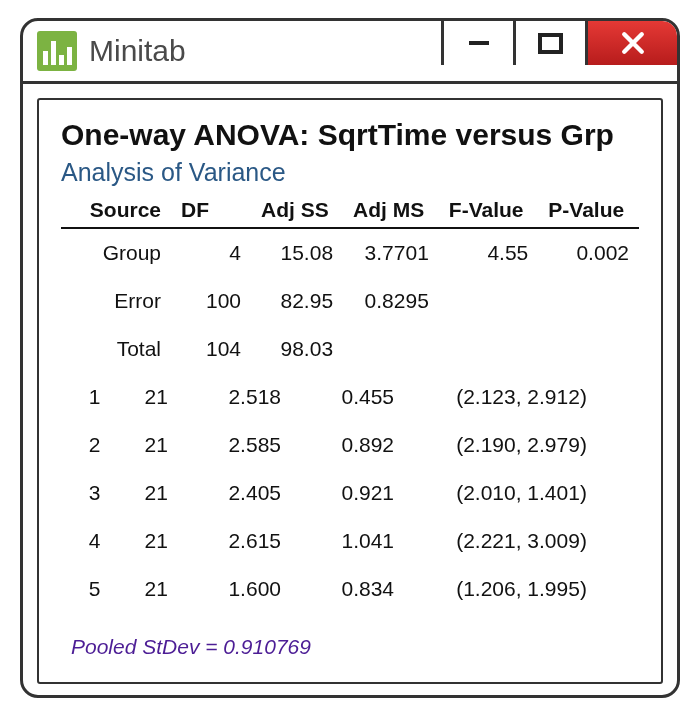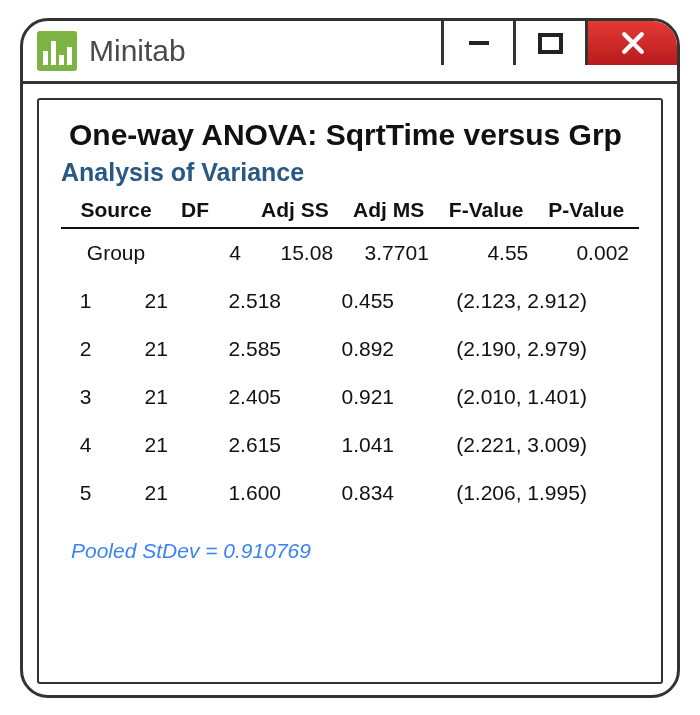--- a/index.html
+++ b/index.html
@@ -1,18 +1,18 @@
 <!DOCTYPE html>
 <html><head>
 <meta charset="utf-8">
 <style>
   html,body{margin:0;padding:0;background:#fff;font-family:"Segoe UI",Arial,sans-serif;}
   .win{
     width:660px;height:680px;margin:18px auto 0 auto;
-    border:3px solid #333;border-radius:28px;background:#fff;
+    border:3px solid #333;border-radius:18px;background:#fff;
     box-sizing:border-box;position:relative;overflow:hidden;
   }
   .titlebar{
     display:flex;align-items:center;height:60px;
     padding:0 0 0 14px;border-bottom:3px solid #333;
   }
   .logo{
     width:40px;height:40px;background:#7cb342;border-radius:3px;
     display:flex;align-items:flex-end;justify-content:center;gap:3px;
     padding:6px 5px;box-sizing:border-box;margin-right:12px;
@@ -32,29 +32,29 @@
     border-top-right-radius:14px;
   }
   .ctrl .dash{width:20px;border-top:4px solid #222;}
   .ctrl .sq{width:17px;height:13px;border:4px solid #222;}
   .ctrl.close svg{width:30px;height:30px;}
   .content{
     margin:14px;border:2px solid #333;border-radius:3px;
     padding:18px 22px 22px 22px;box-sizing:border-box;
     height:calc(100% - 60px - 28px);
   }
-  h1{font-size:30px;font-weight:700;margin:0 0 6px 8px;color:#111;}
-  h2{font-size:25px;font-weight:700;color:#2a5885;margin:4px 0 8px 0;}
+  h1{font-size:30px;font-weight:700;margin:0 0 6px 0;color:#111;}
+  h2{font-size:25px;font-weight:400;color:#2a5885;margin:4px 0 8px 0;}
   table{border-collapse:collapse;font-size:21px;color:#111;width:100%;}
   th{font-weight:700;text-align:left;padding:3px 10px 5px 10px;}
-  th:first-child,td.lcell{text-align:center;}
+  th:first-child,td.lcell{text-align:right;}
   td{padding:12px 10px;text-align:right;}
   .hr-top th{border-bottom:2px solid #111;}
   .hr-bot th{border-bottom:2px solid #111;}
-  .pooled{font-style:italic;font-size:21px;margin-top:22px;color:#3b82f6;padding-left:10px;}
+  .pooled{font-style:italic;font-size:21px;margin-top:22px;color:#4c1d95;padding-left:10px;}
   .anova th:nth-child(1){width:90px}
   .anova th:nth-child(2){width:60px}
   .means th:nth-child(1){width:70px}
   .means th:nth-child(2){width:60px}
   .means td.ci,th.ci{text-align:center;}
 </style>
 </head>
 <body>
 
 <div class="win">
@@ -96,20 +96,36 @@
         <th>P-Value</th>
       </tr>
       <tr>
         <td class="lcell">Group</td>
         <td>4</td>
         <td>15.08</td>
         <td>3.7701</td>
         <td>4.55</td>
         <td>0.002</td>
       </tr>
+      <tr>
+        <td class="lcell">Error</td>
+        <td>100</td>
+        <td>82.95</td>
+        <td>0.8295</td>
+        <td></td>
+        <td></td>
+      </tr>
+      <tr>
+        <td class="lcell">Total</td>
+        <td>104</td>
+        <td>98.03</td>
+        <td></td>
+        <td></td>
+        <td></td>
+      </tr>
     </tbody>
       </table>
 
 
     <table class="means">
       <tbody>
       <tr>
         <td class="lcell">1</td>
         <td>21</td>
         <td>2.518</td>

